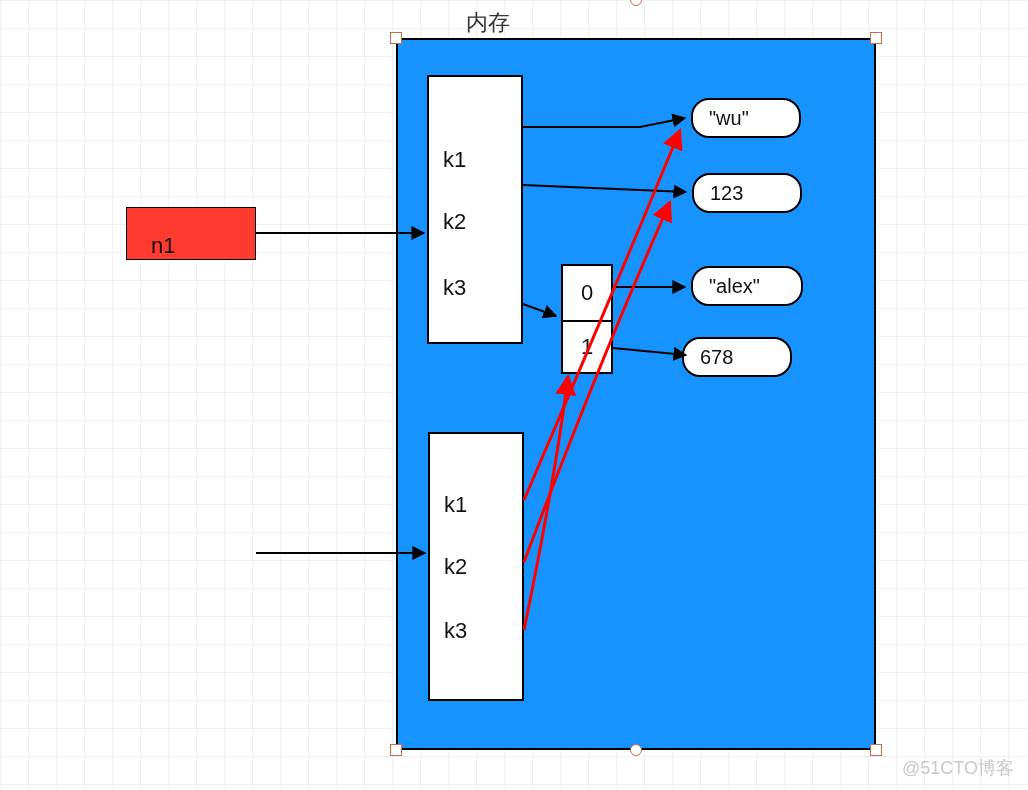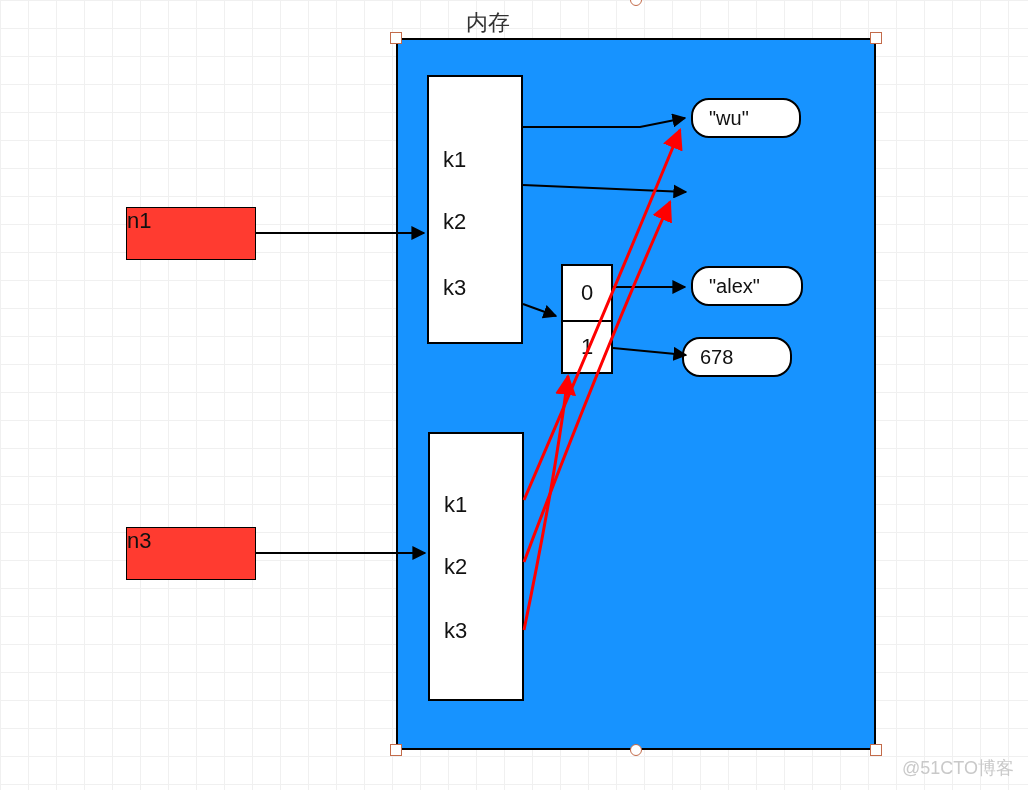--- a/index.html
+++ b/index.html
@@ -40,21 +40,22 @@
     width: 12px; height: 12px;
     background: #fff;
     border: 1.5px solid #c36b4a;
     border-radius: 50%;
   }
   .varbox {
     position: absolute;
     background: #ff3b30;
     border: 1px solid #000;
     display: flex;
-    align-items: flex-start;
+    align-items: flex-end;
+    padding-left: 24px;
     font-size: 22px;
     color: #111;
   }
   .dictbox, .listbox {
     position: absolute;
     background: #fff;
     border: 2px solid #000;
     padding-left: 16px;
   }
   .krow {
@@ -102,43 +103,41 @@
   <div class="sel-handle" style="left:390px; top:32px;"></div>
   <div class="sel-handle" style="left:870px; top:32px;"></div>
   <div class="sel-handle" style="left:390px; top:744px;"></div>
   <div class="sel-handle" style="left:870px; top:744px;"></div>
   <div class="sel-mid" style="left:630px; top:-6px;"></div>
   <div class="sel-mid" style="left:630px; top:744px;"></div>
 
   <div class="varbox" style="left:126px; top:207px; width:130px; height:53px;">
     <span>n1</span>
   </div>
-  <div class="varbox" style="left:126px; top:527px; width:130px; height:53px;">
-    <span>n3</span>
-  </div>
 
   <div class="dictbox" style="left:427px; top:75px; width:96px; height:269px;">
     <div class="krow" style="top:70px;">k1</div>
     <div class="krow" style="top:132px;">k2</div>
     <div class="krow" style="top:198px;">k3</div>
   </div>
 
   <div class="dictbox" style="left:428px; top:432px; width:96px; height:269px;">
     <div class="krow" style="top:58px;">k1</div>
     <div class="krow" style="top:120px;">k2</div>
     <div class="krow" style="top:184px;">k3</div>
   </div>
 
   <div class="listbox" style="left:561px; top:264px; width:52px; height:110px;">
     <div class="krow" style="left:18px; top:14px;">0</div>
     <div style="position:absolute; left:0; right:0; top:54px; border-top:2px solid #000;"></div>
     <div class="krow" style="left:18px; top:68px;">1</div>
   </div>
 
   <div class="valpill" style="left:691px; top:98px;  width:110px;">"wu"</div>
+  <div class="valpill" style="left:692px; top:173px; width:110px;">123</div>
   <div class="valpill" style="left:691px; top:266px; width:112px;">"alex"</div>
   <div class="valpill" style="left:682px; top:337px; width:110px;">678</div>
 
   <svg class="arrows">
     <defs>
       <marker id="ah-black" viewBox="0 0 10 10" refX="9" refY="5" markerWidth="7" markerHeight="7" orient="auto-start-reverse">
         <path d="M 0 0 L 10 5 L 0 10 z" fill="#000"></path>
       </marker>
       <marker id="ah-red" viewBox="0 0 10 10" refX="9" refY="5" markerWidth="7" markerHeight="7" orient="auto-start-reverse">
         <path d="M 0 0 L 10 5 L 0 10 z" fill="#ff0000"></path>

